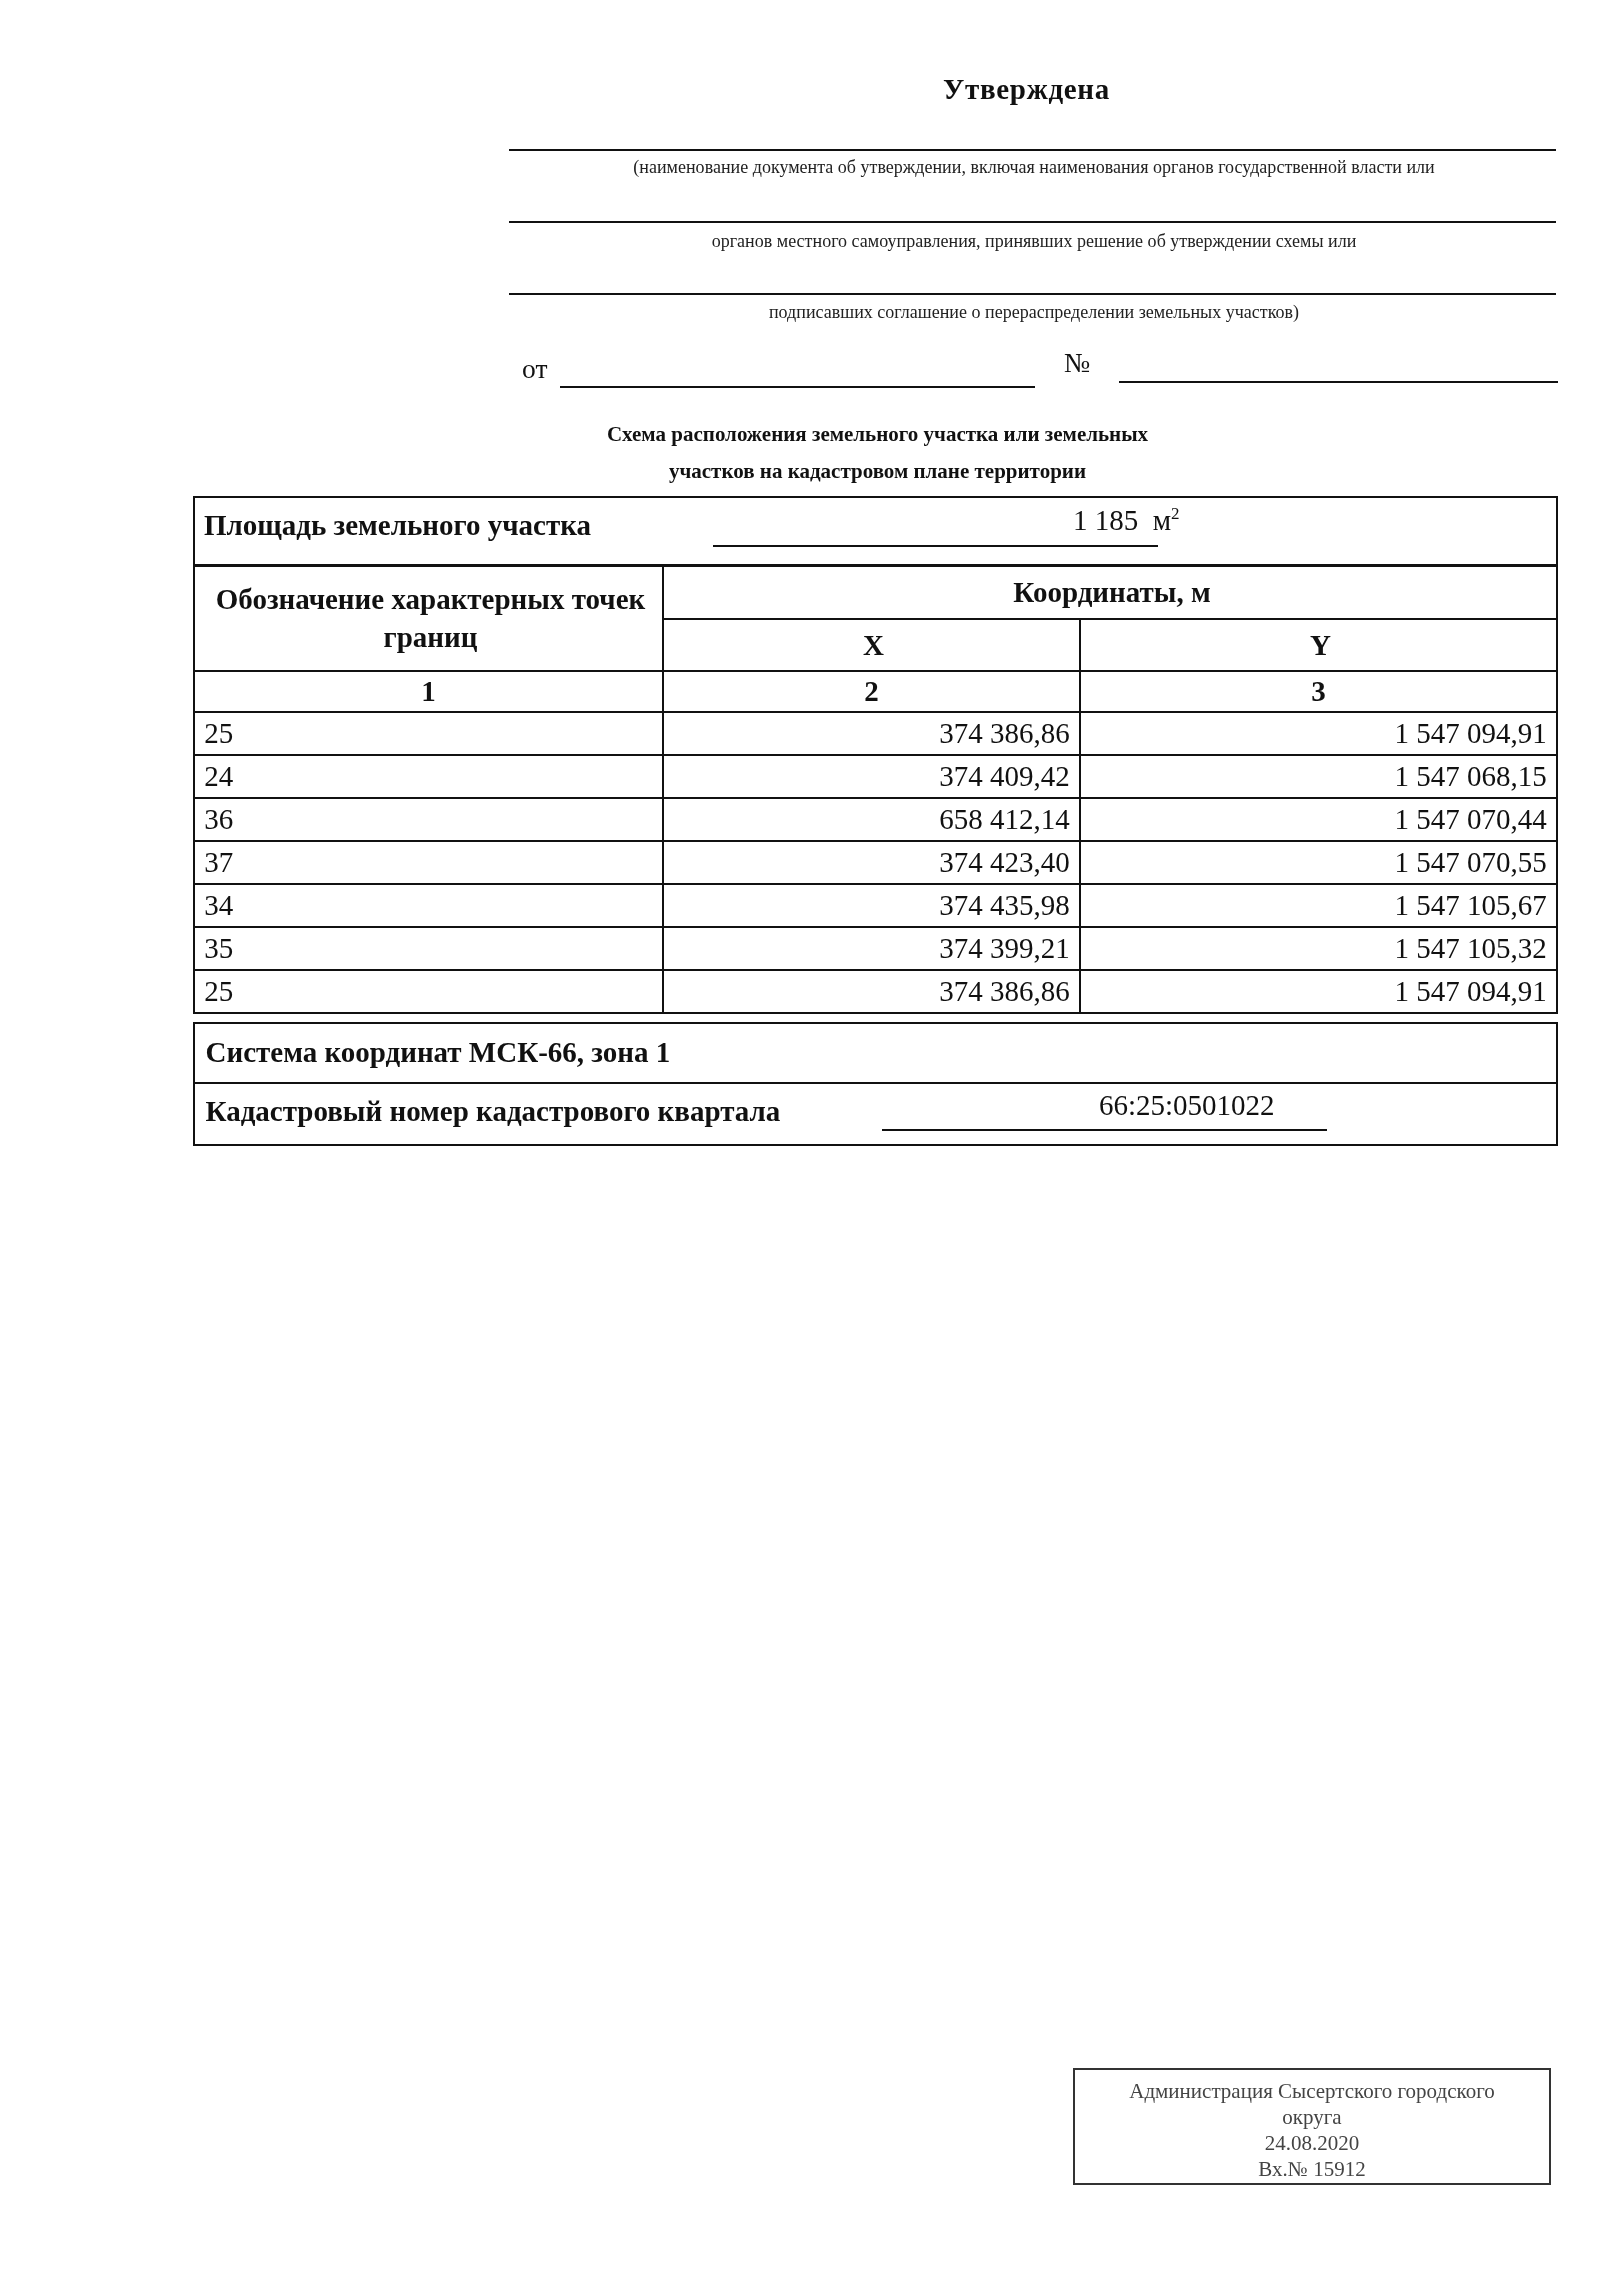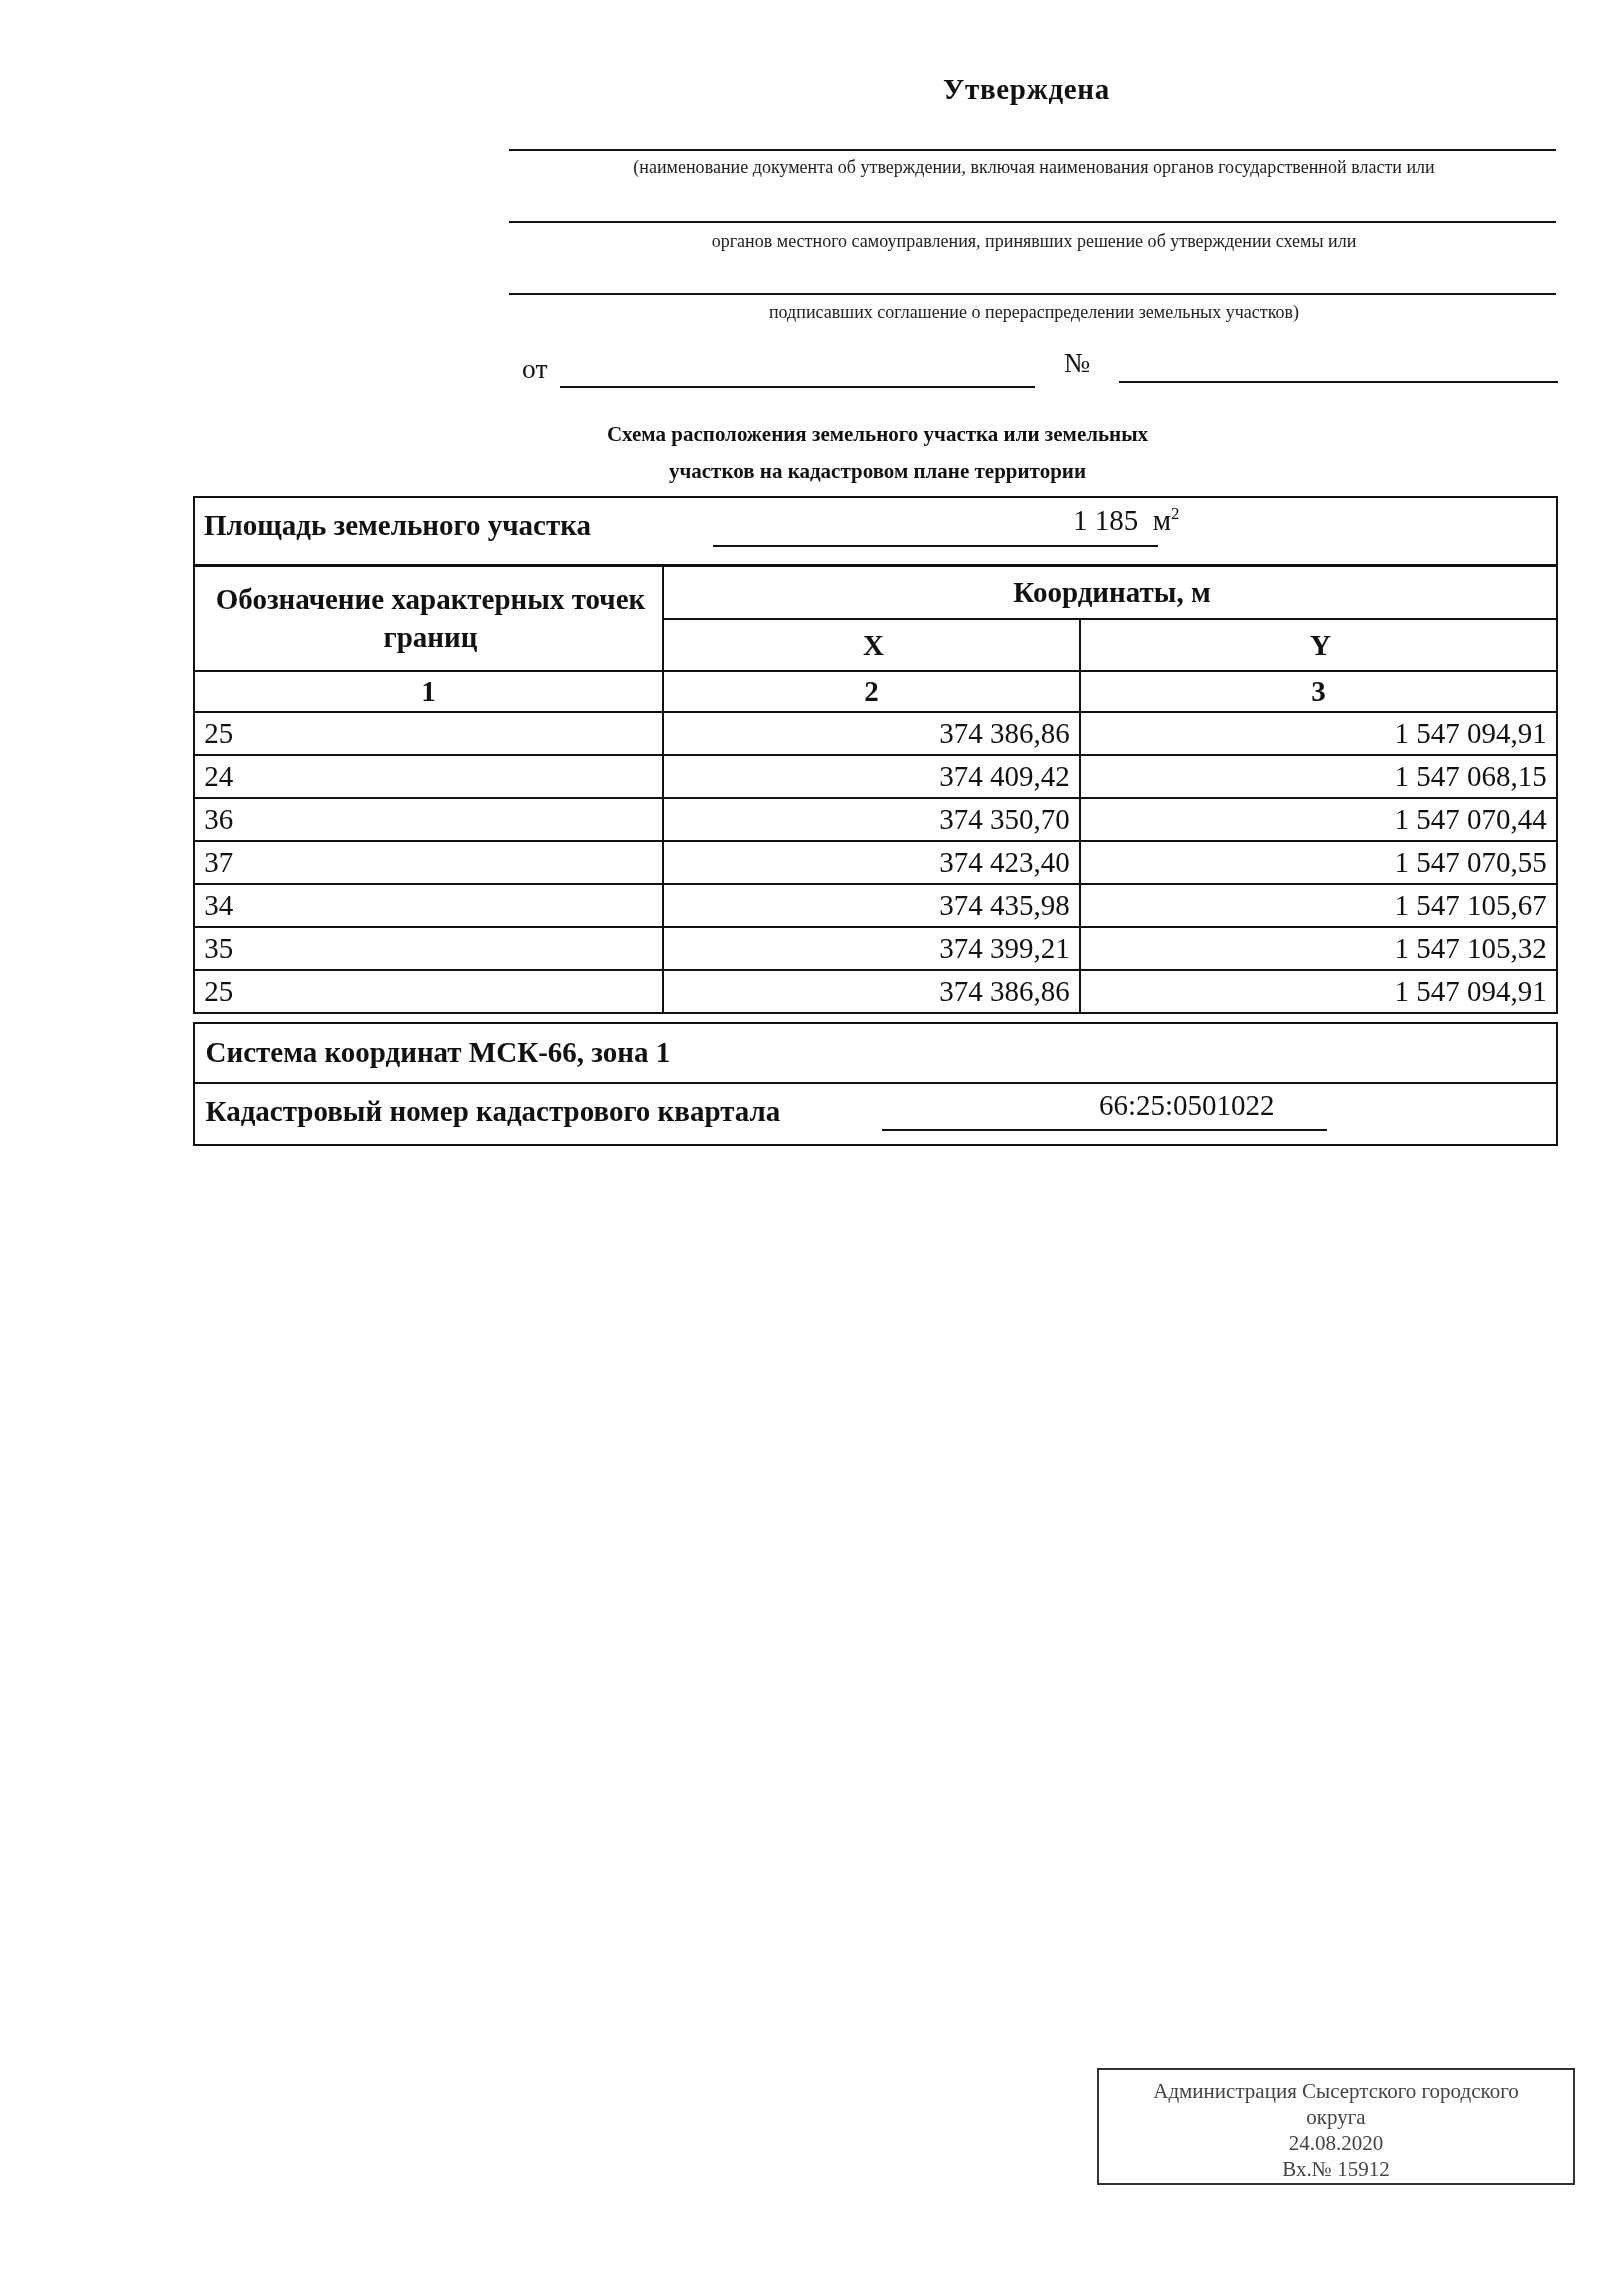--- a/index.html
+++ b/index.html
@@ -44,21 +44,21 @@
     border: 2px solid #111; box-sizing: border-box;
   }
   .footer-divider { position: absolute; left: 0; right: 0; top: 58px; border-top: 2px solid #111; }
   .crs-label { position: absolute; left: 10.5px; top: 11.8px; font-size: 29px; font-weight: bold; }
   .cad-label { position: absolute; left: 10.5px; top: 71px; font-size: 29px; font-weight: bold; }
   .cad-value { position: absolute; left: 880px; top: 65px; font-size: 29px; margin-left: 24px; }
   .cad-line { position: absolute; left: 687px; top: 105px; width: 445px; border-top: 2.6px solid #111; }
   .stamp {
     position: absolute; left: 1073px; top: 2068px; width: 478px; height: 117px;
     border: 2px solid #333; box-sizing: border-box; text-align: center;
-    font-size: 21px; line-height: 26px; color: #444; padding-top: 7.9px; margin-left: 24px;
+    font-size: 21px; line-height: 26px; color: #444; padding-top: 7.9px;
   }
 </style>
 </head>
 <body>
 
 <div class="approved-title">Утверждена</div>
 
 <div class="fill-line" style="left:509px; top:149px; width:1047px;"></div>
 <div class="caption" style="left:458px; top:156px; width:1152px;">(наименование документа об утверждении, включая наименования органов государственной власти или</div>
 
@@ -108,21 +108,21 @@
       <td class="c-x">374 386,86</td>
       <td class="c-y">1 547 094,91</td>
     </tr>
     <tr class="data-row">
       <td class="c-point">24</td>
       <td class="c-x">374 409,42</td>
       <td class="c-y">1 547 068,15</td>
     </tr>
     <tr class="data-row">
       <td class="c-point">36</td>
-      <td class="c-x">374 350,70</td>
+      <td class="c-x">658 412,14</td>
       <td class="c-y">1 547 070,44</td>
     </tr>
     <tr class="data-row">
       <td class="c-point">37</td>
       <td class="c-x">374 423,40</td>
       <td class="c-y">1 547 070,55</td>
     </tr>
     <tr class="data-row">
       <td class="c-point">34</td>
       <td class="c-x">374 435,98</td>

